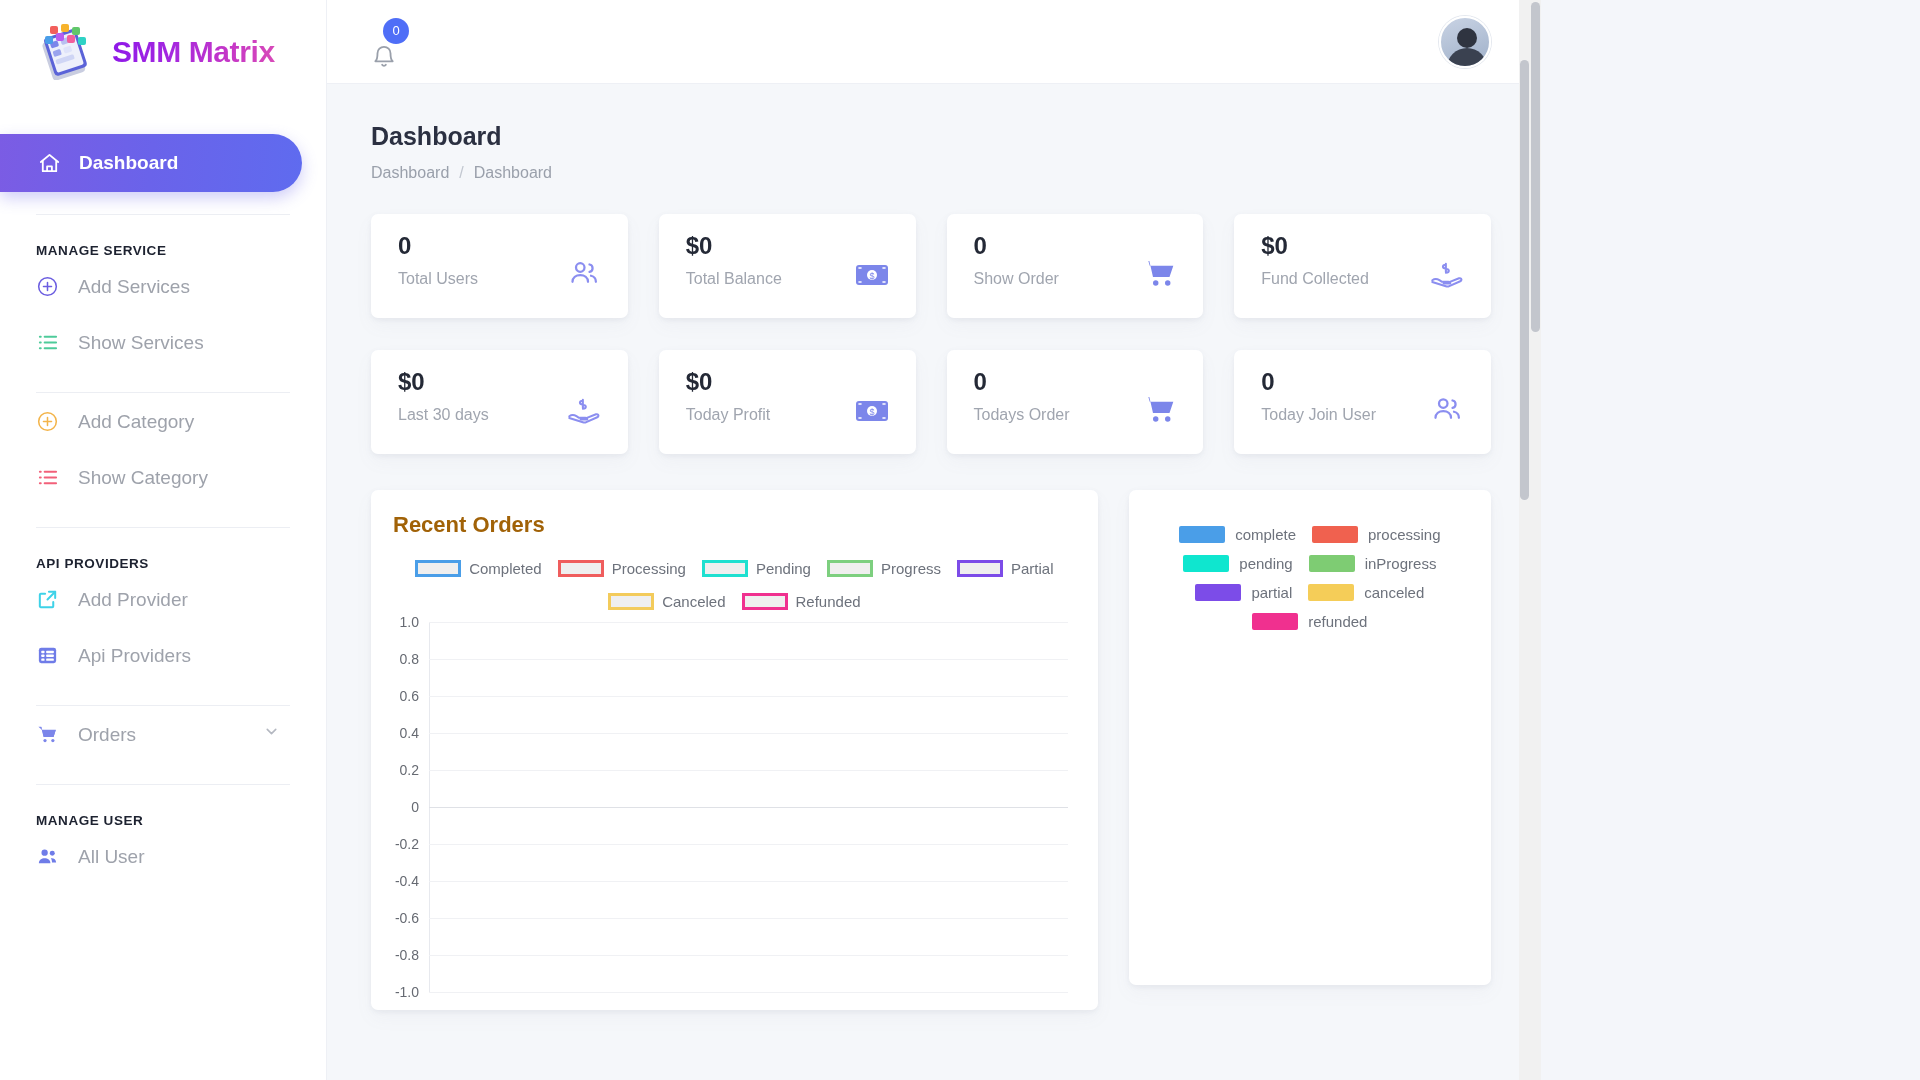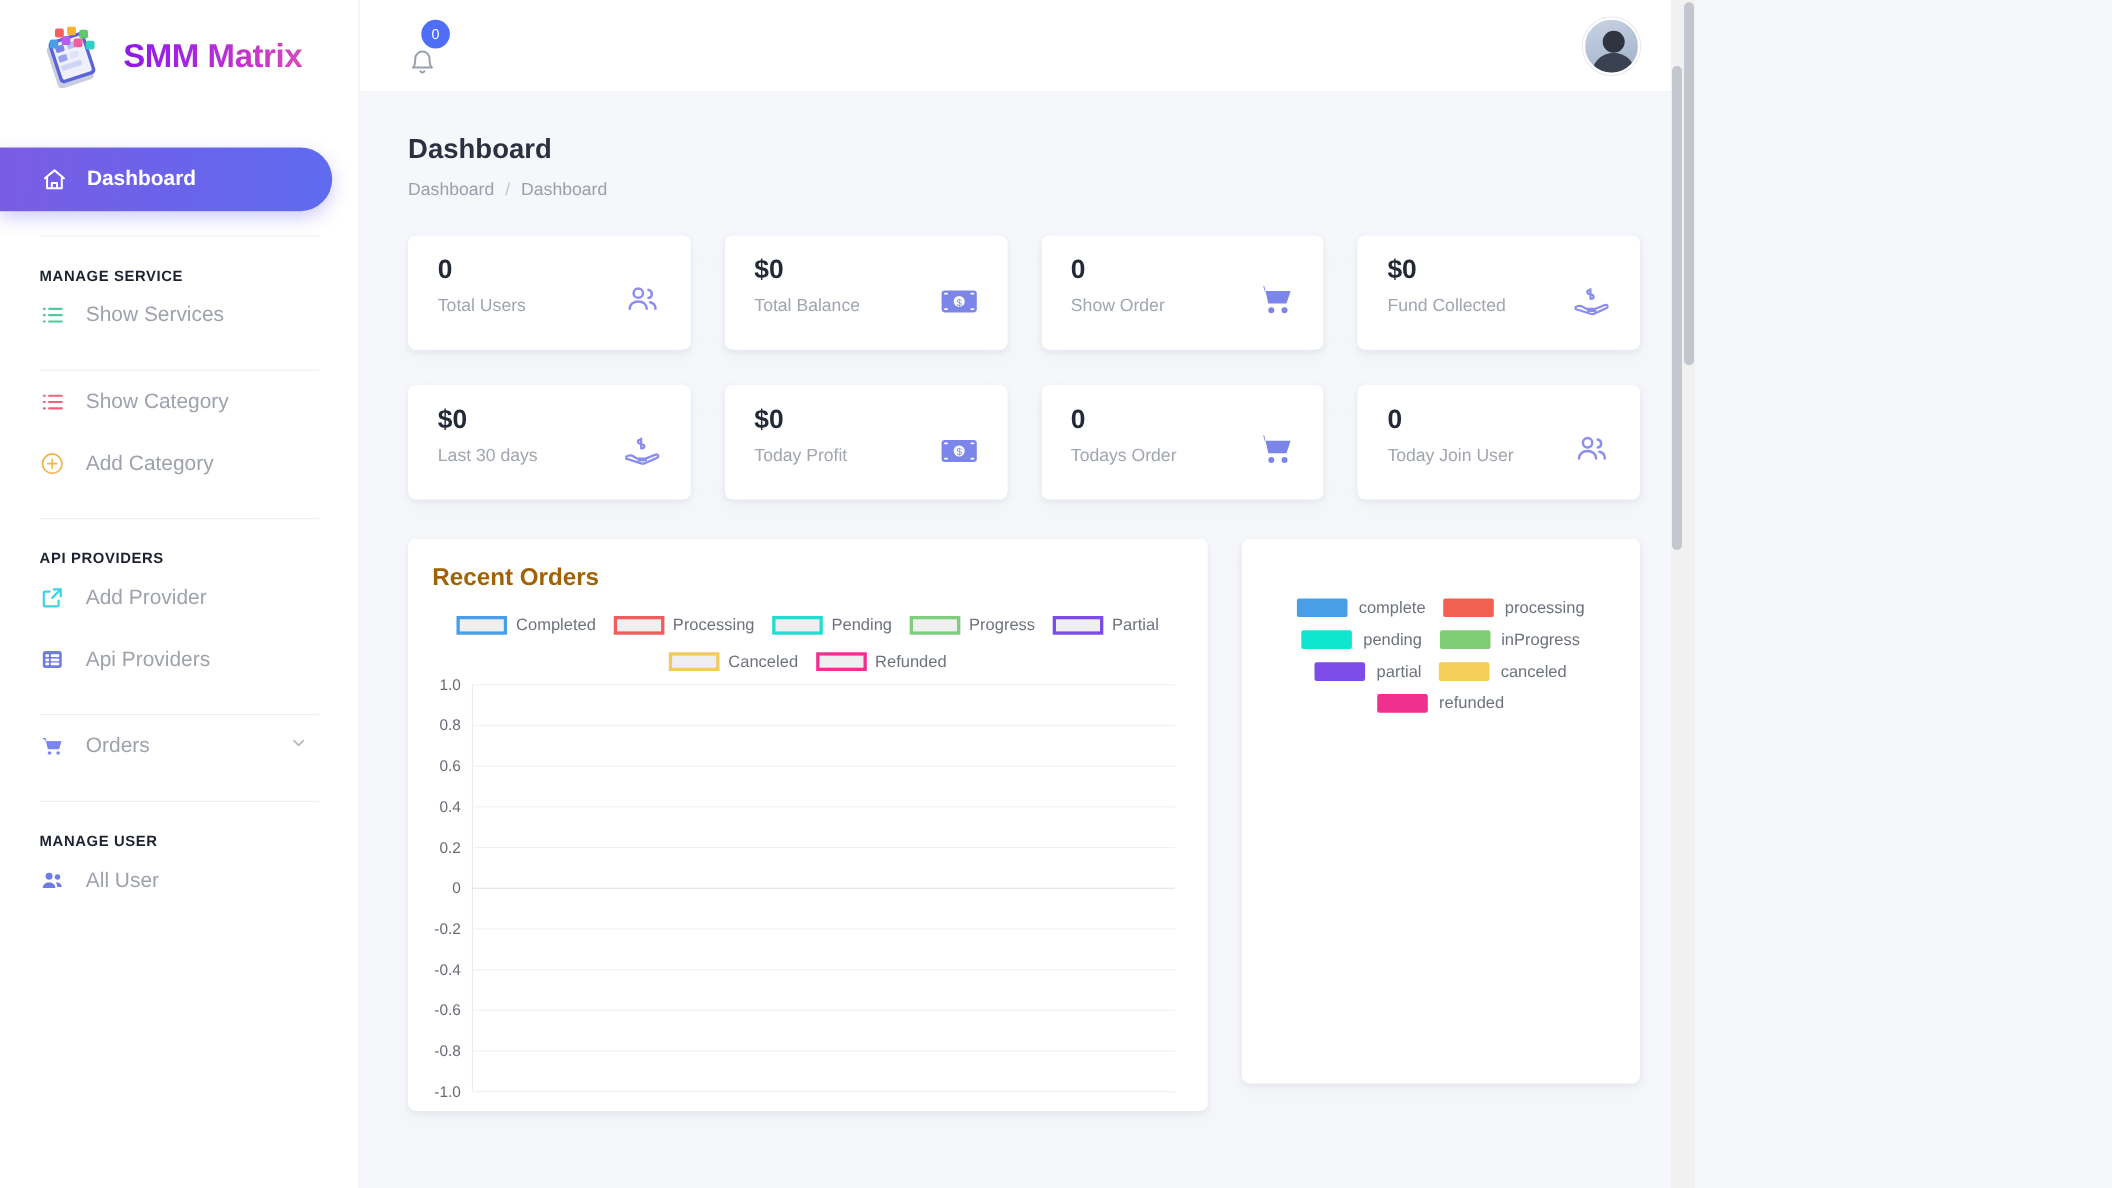--- a/index.html
+++ b/index.html
@@ -110,21 +110,21 @@
   .chart-area { position: relative; margin-top: 12px; height: 370px; }
   .chart-grid { position: absolute; left: 36px; right: 8px; top: 0; bottom: 0; }
   .grid-row { position: absolute; left: 0; right: 0; height: 1px; background: #f0f1f4; }
   .grid-row.zero { background: #dfe1e6; }
   .ytick {
     position: absolute; right: 100%; margin-right: 10px; transform: translateY(-50%);
     font-size: 14px; color: #666a72; white-space: nowrap;
   }
   .yaxis { position: absolute; left: 36px; top: 0; bottom: 0; width: 1px; background: #e7e9ee; }
 
-  .legend-stats { margin-top: 32px; display: flex; flex-wrap: wrap; gap: 12px 16px; justify-content: center; }
+  .legend-stats { margin-top: 14px; display: flex; flex-wrap: wrap; gap: 12px 16px; justify-content: center; }
   .lg-sw-solid { width: 46px; height: 17px; border-radius: 2px; }
   .lg2 { display: flex; align-items: center; gap: 10px; }
   .lg2 .lg-txt { font-size: 15px; color: #6d727c; }
 
   
   .sb-track { position: absolute; top: 0; width: 11px; background: #f1f1f1; }
   .sb-thumb { position: absolute; width: 9px; border-radius: 5px; background: #c3c6cd; left: 1px; }
   .sb-outer { right: 0; height: 1080px; }
   .sb-inner { right: 11px; height: 1080px; }
 </style>
@@ -173,47 +173,56 @@
         </span>
         <span>Dashboard</span>
       </div>
     </div>
 
     <div class="divider"></div>
 
     <div class="nav-group-title">MANAGE SERVICE</div>
     <div class="nav-item">
       <span class="ico">
+        <svg width="23" height="23" viewBox="0 0 24 24" fill="none" stroke="#6b5de0" stroke-width="1.6">
+            <circle cx="12" cy="12" r="9.2"></circle>
+            <path d="M12 7.8v8.4M7.8 12h8.4" stroke-linecap="round"></path>
+          </svg>
+      </span>
+      <span class="nav-label">Add Services</span>
+    </div>
+    <div class="nav-item">
+      <span class="ico">
         <svg width="23" height="23" viewBox="0 0 24 24" fill="none" stroke="#4ecb9a" stroke-width="2" stroke-linecap="round">
             <path d="M9 6h12M9 12h12M9 18h12"></path>
             <path d="M4 6h1M4 12h1M4 18h1"></path>
           </svg>
       </span>
       <span class="nav-label">Show Services</span>
     </div>
 
     <div class="divider"></div>
 
     <div class="nav-item">
       <span class="ico">
+        <svg width="23" height="23" viewBox="0 0 24 24" fill="none" stroke="#f3b44a" stroke-width="1.6">
+            <circle cx="12" cy="12" r="9.2"></circle>
+            <path d="M12 7.8v8.4M7.8 12h8.4" stroke-linecap="round"></path>
+          </svg>
+      </span>
+      <span class="nav-label">Add Category</span>
+    </div>
+    <div class="nav-item">
+      <span class="ico">
         <svg width="23" height="23" viewBox="0 0 24 24" fill="none" stroke="#f2607a" stroke-width="2" stroke-linecap="round">
             <path d="M9 6h12M9 12h12M9 18h12"></path>
             <path d="M4 6h1M4 12h1M4 18h1"></path>
           </svg>
       </span>
       <span class="nav-label">Show Category</span>
-    </div>
-    <div class="nav-item">
-      <span class="ico">
-        <svg width="23" height="23" viewBox="0 0 24 24" fill="none" stroke="#f3b44a" stroke-width="1.6">
-            <circle cx="12" cy="12" r="9.2"></circle>
-            <path d="M12 7.8v8.4M7.8 12h8.4" stroke-linecap="round"></path>
-          </svg>
-      </span>
-      <span class="nav-label">Add Category</span>
     </div>
 
     <div class="divider"></div>
 
     <div class="nav-group-title">API PROVIDERS</div>
     <div class="nav-item">
       <span class="ico">
         <svg width="23" height="23" viewBox="0 0 24 24" fill="none" stroke="#3ed2e8" stroke-width="2.1" stroke-linecap="round" stroke-linejoin="round">
           <path d="M13.5 4H20v6.5"></path>
             <path d="M20 4l-8 8"></path>

